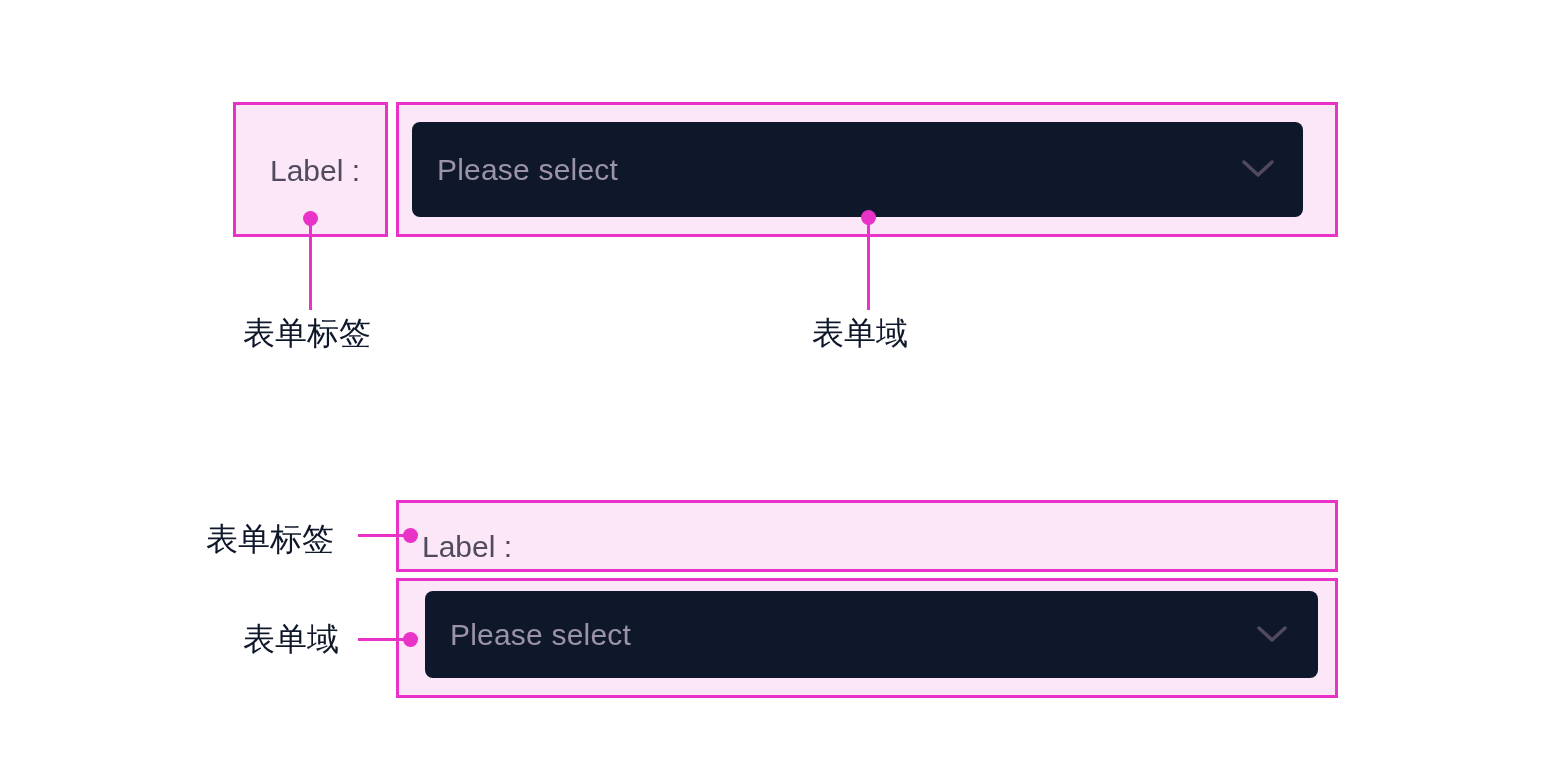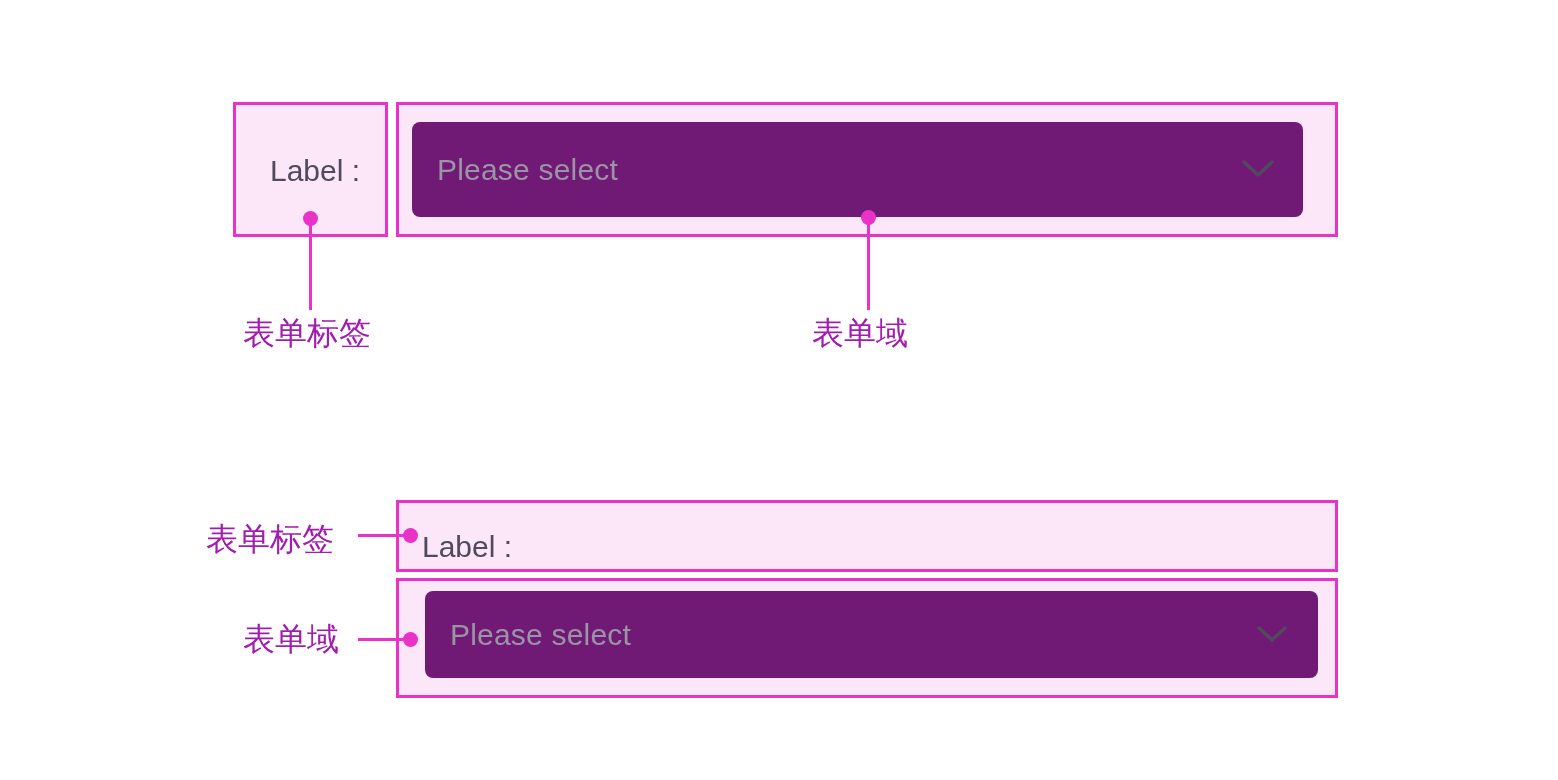--- a/index.html
+++ b/index.html
@@ -28,21 +28,21 @@
     position: absolute;
     box-sizing: border-box;
     border: 3px solid #e832c8;
     background: #fbe7f7;
   }
 
   
   .field-inner {
     position: absolute;
     box-sizing: border-box;
-    background: #701a75;
+    background: #0f172a;
     border-radius: 8px;
     display: flex;
     align-items: center;
   }
   .field-placeholder {
     color: #9b93a6;
     font-size: 30px;
     letter-spacing: 0.2px;
     white-space: nowrap;
   }
@@ -75,21 +75,21 @@
     position: absolute;
     width: 15px;
     height: 15px;
     border-radius: 50%;
     background: #e832c8;
   }
 
   
   .caption {
     position: absolute;
-    color: #a21caf;
+    color: #0f172a;
     font-size: 32px;
     white-space: nowrap;
     font-family: "DejaVu Sans", "Liberation Sans", sans-serif;
   }
 </style>
 </head>
 <body>
 
 <div class="stage">
 

